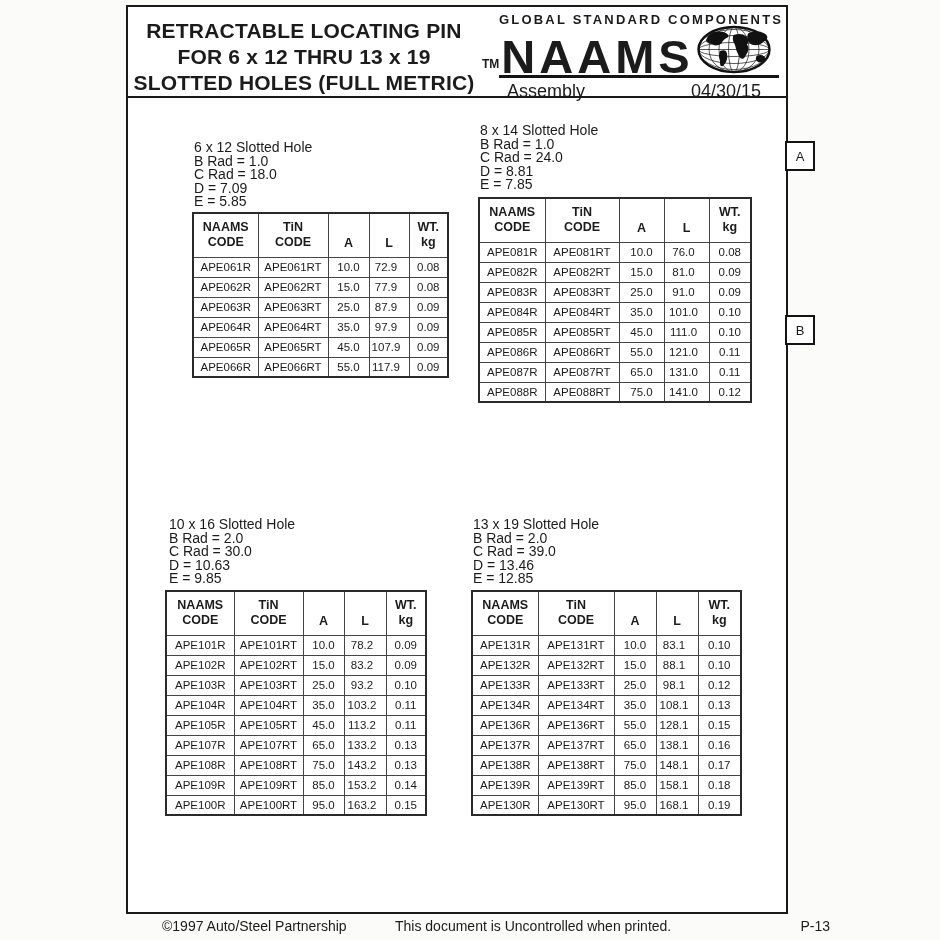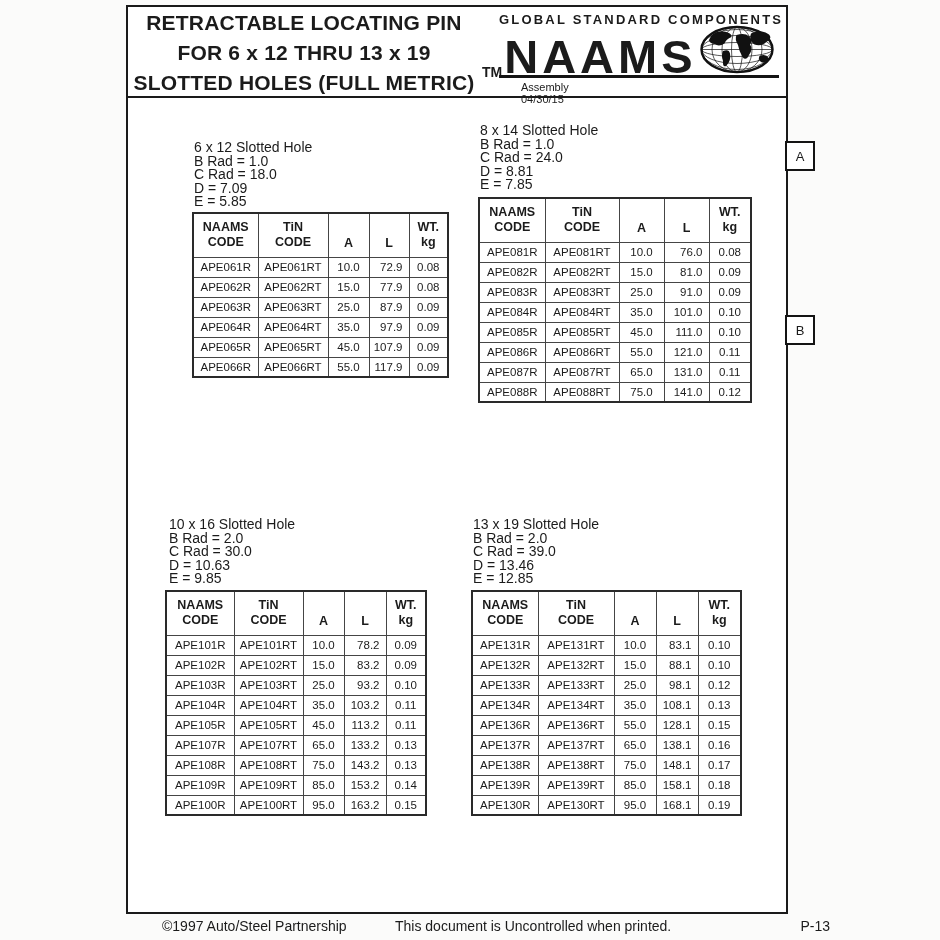--- a/index.html
+++ b/index.html
@@ -22,72 +22,71 @@
 
   
   .hdr {
     position: absolute; left: 0; top: 0; right: 0; height: 91px;
     border-bottom: 2px solid #1a1a1a;
     display: flex;
   }
   .title-block {
     width: 352px;
     display: flex; flex-direction: column;
-    align-items: center; justify-content: space-between;
+    align-items: center; justify-content: flex-end;
     padding-top: 3px;
   }
   .title-line {
     font-size: 21px; font-weight: bold; line-height: 26px;
     white-space: nowrap; letter-spacing: 0.2px;
   }
   .brand-block { flex: 1; position: relative; }
   .tagline {
     position: absolute; left: 19px; top: 5px;
     font-size: 13px; font-weight: bold; letter-spacing: 2.2px;
     white-space: nowrap;
   }
   .naams-row {
     position: absolute; left: 2px; top: 18px;
     display: flex; align-items: flex-end;
   }
-  .tm-mark { font-size: 14px; font-weight: bold; margin-right: 2px; }
+  .tm-mark { font-size: 12px; font-weight: bold; margin-right: 2px; margin-bottom: 9px; }
   .naams-wordmark {
     font-size: 47px; font-weight: bold; letter-spacing: 4px; line-height: 47px;
   }
   .globe { margin-left: 2px; margin-bottom: 2px; }
   .brand-underline {
     position: absolute; left: 19px; width: 280px; top: 68px;
     border-bottom: 3px solid #141414;
   }
   .sub-row {
-    position: absolute; left: 41px; top: 74px; width: 254px;
+    position: absolute; left: 27px; top: 74px; width: 254px;
     display: flex; justify-content: space-between;
-    font-size: 11px;
-    flex-direction: column;
+    font-size: 18px;
   }
 
   
   .group { position: absolute; }
   .spec { position: absolute; font-size: 14px; line-height: 13.5px; white-space: nowrap; }
 
   table {
     position: absolute;
     border-collapse: collapse;
     table-layout: fixed;
     background: #fff;
     border: 2px solid #2a2a2a;
   }
   th, td { border: 1px solid #454545; overflow: hidden; white-space: nowrap; }
   thead th {
     height: 44px; font-size: 12.5px; font-weight: bold;
     text-align: center; vertical-align: middle; line-height: 15px;
   }
   th.h-al { vertical-align: bottom; padding-bottom: 6px; }
   td { height: 20px; font-size: 11.5px; text-align: center; }
-  td.c3 { text-align: right; padding-right: 6px; }
+  td.c3 { text-align: center; padding-right: 6px; }
 
   .t0 { width: 255px; } .t0 .c0 { width: 65px; } .t0 .c1 { width: 70px; } .t0 .c2 { width: 41px; } .t0 .c3 { width: 40px; } .t0 .c4 { width: 39px; }
   .t1 { width: 272px; } .t1 .c0 { width: 66px; } .t1 .c1 { width: 74px; } .t1 .c2 { width: 45px; } .t1 .c3 { width: 45px; } .t1 .c4 { width: 42px; }
   .t2 { width: 260px; } .t2 .c0 { width: 68px; } .t2 .c1 { width: 69px; } .t2 .c2 { width: 41px; } .t2 .c3 { width: 42px; } .t2 .c4 { width: 40px; }
   .t3 { width: 269px; } .t3 .c0 { width: 66px; } .t3 .c1 { width: 76px; } .t3 .c2 { width: 42px; } .t3 .c3 { width: 42px; } .t3 .c4 { width: 43px; }
 
   .g0 .spec { left: 66px; top: 134px; }  .g0 table { left: 64px; top: 205px; }
   .g1 .spec { left: 352px; top: 117px; } .g1 table { left: 350px; top: 190px; }
   .g2 .spec { left: 41px; top: 511px; }  .g2 table { left: 37px; top: 583px; }
   .g3 .spec { left: 345px; top: 511px; } .g3 table { left: 343px; top: 583px; }

